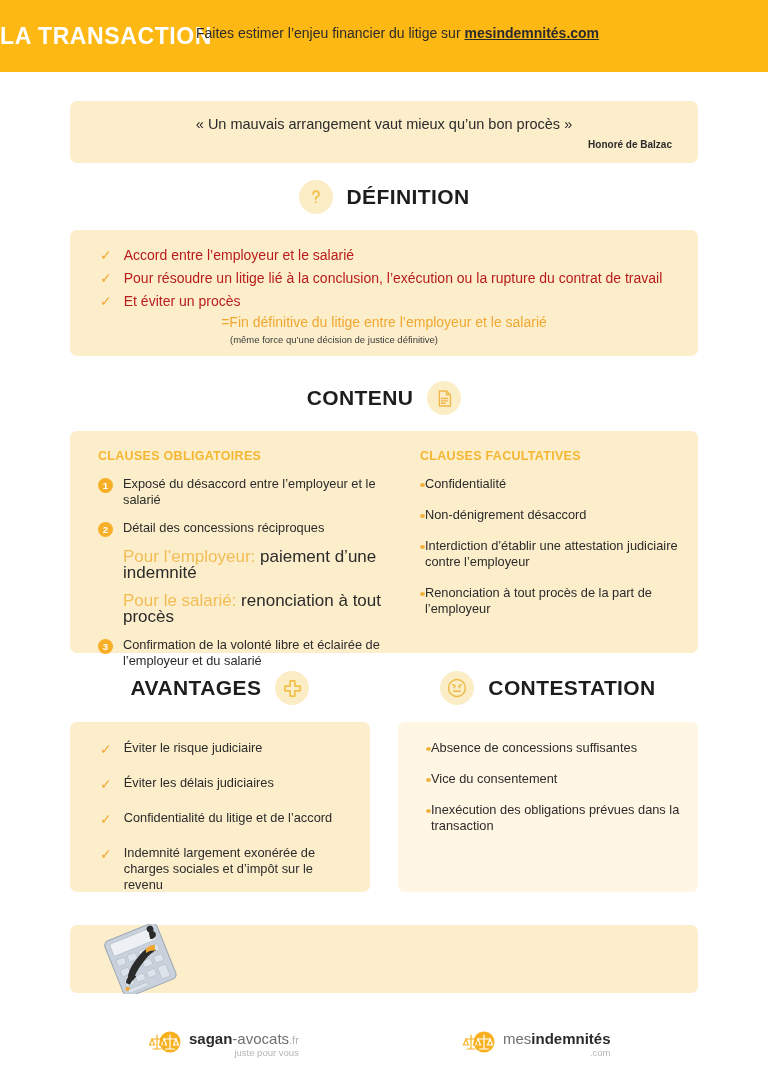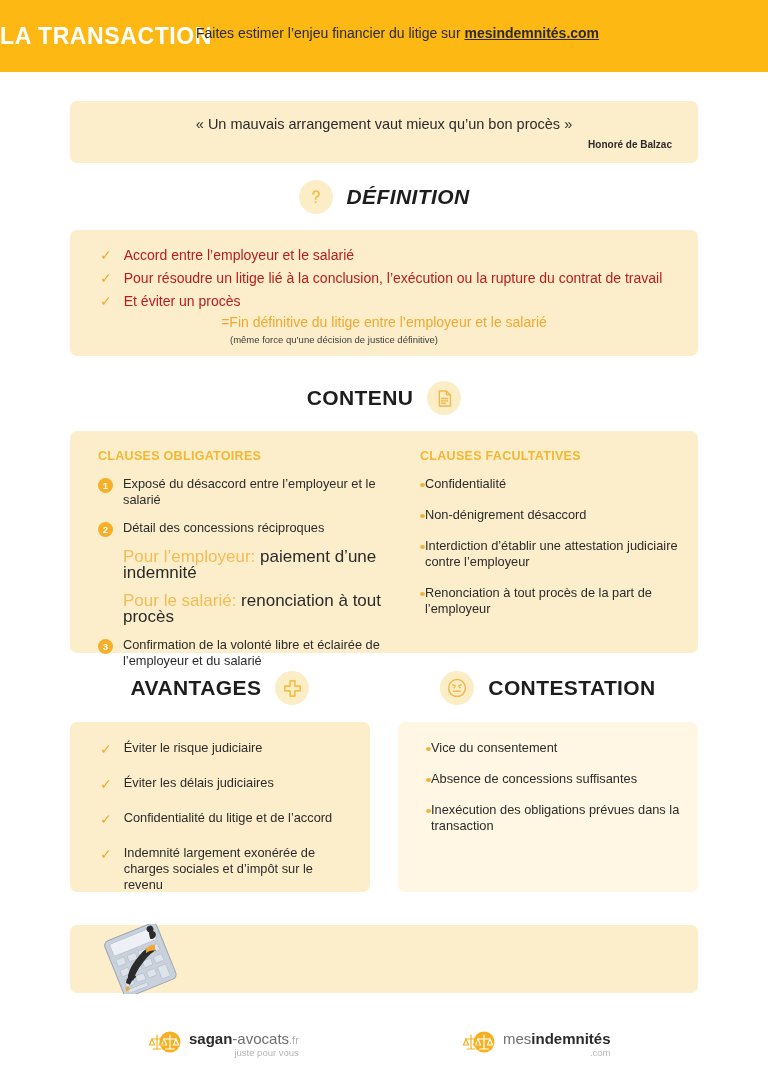--- a/index.html
+++ b/index.html
@@ -55,21 +55,21 @@
     font-size:21px; font-weight:bold; color:#1d1d1d; letter-spacing:.4px;
   }
   .icon-circle{
     width:34px;height:34px;border-radius:50%;
     background:#FBEDC6;
     display:flex;align-items:center;justify-content:center;
     flex:0 0 34px;
   }
 
   
-  .def-head{ left:0; top:180px; width:768px; justify-content:center;font-style:italic; }
+  .def-head{ left:0; top:180px; width:768px; justify-content:center; }
   .def-box{ left:70px; top:230px; width:628px; height:126px; }
   .check-list{ position:absolute; left:30px; top:16px; }
   .check-row{ display:flex; align-items:flex-start; gap:12px; margin-bottom:4px; }
   .check{ color:#F0A830; font-size:14px; line-height:19px; flex:0 0 11px;}
   .check-txt{ font-size:14px; line-height:19px; color:#b91c1c; }
   .def-eq{
     position:absolute; left:0; top:84px; width:628px; text-align:center;
     font-size:14px; color:#F0A830;
   }
   .def-sub{
@@ -274,25 +274,25 @@
         <path d="M8.4 15.6h7.2"></path>
       </svg>
     </span>
     <span class="sec-title">CONTESTATION</span>
   </div>
 
   <div class="panel-light con-box">
     <div class="con-list">
       <div class="dot-row">
         <span class="dot"></span>
+        <span class="dot-txt">Absence de concessions suffisantes</span>
+      </div>
+      <div class="dot-row">
+        <span class="dot"></span>
         <span class="dot-txt">Vice du consentement</span>
-      </div>
-      <div class="dot-row">
-        <span class="dot"></span>
-        <span class="dot-txt">Absence de concessions suffisantes</span>
       </div>
       <div class="dot-row">
         <span class="dot"></span>
         <span class="dot-txt">Inexécution des obligations prévues dans la transaction</span>
       </div>
     </div>
   </div>
 
   <div class="panel cta-box"></div>
 

